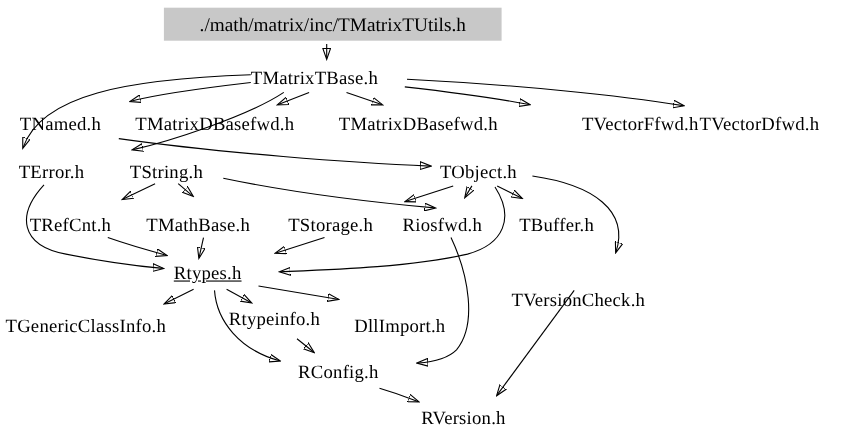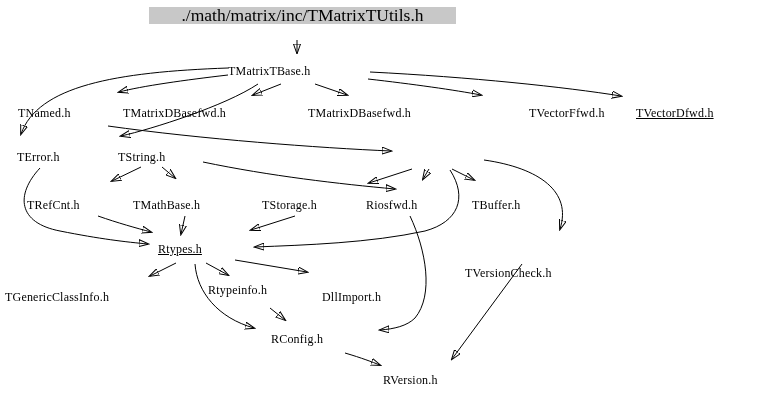--- a/index.html
+++ b/index.html
@@ -7,31 +7,31 @@
     position:relative;
     width:779px;height:406px;
     background:#ffffff;
     font-family:"Liberation Serif","DejaVu Serif",serif;
     overflow:hidden;
   }
   #edges{position:absolute;left:0;top:0;width:779px;height:406px;}
   #edges path{fill:none;stroke:#000;stroke-width:1;}
   .node{
     position:absolute;
-    font-size:12px;
+    font-size:17px;
     line-height:18px;
     color:#000;
     white-space:nowrap;
     letter-spacing:0.2px;
     cursor:pointer;
   }
   .root-box{
     position:absolute;
     left:149px;top:7px;
-    width:307px;height:17px;
+    width:307px;height:30px;
     background:#c8c8c8;
     display:flex;align-items:center;justify-content:center;
     font-size:17.5px;color:#000;white-space:nowrap;
   }
 </style>
 </head>
 <body>
 
 <div id="canvas">
 
@@ -74,23 +74,24 @@
 
   <div class="root-box">
     <span>./math/matrix/inc/TMatrixTUtils.h</span>
   </div>
 
   <div class="node" style="left:228px;top:62px;">TMatrixTBase.h</div>
   <div class="node" style="left:18px;top:104px;">TNamed.h</div>
   <div class="node" style="left:123px;top:104px;">TMatrixDBasefwd.h</div>
   <div class="node" style="left:308px;top:104px;">TMatrixDBasefwd.h</div>
   <div class="node" style="left:497px;top:104px;margin-left:32px;">TVectorFfwd.h</div>
-  <div class="node" style="left:636px;top:104px;text-decoration:underline;">TVectorDfwd.h</div>
+  <div class="node" style="left:636px;top:104px;">TVectorDfwd.h</div>
   <div class="node" style="left:17px;top:148px;">TError.h</div>
   <div class="node" style="left:118px;top:148px;">TString.h</div>
+  <div class="node" style="left:400px;top:148px;">TObject.h</div>
   <div class="node" style="left:27px;top:196px;">TRefCnt.h</div>
   <div class="node" style="left:133px;top:196px;">TMathBase.h</div>
   <div class="node" style="left:262px;top:196px;">TStorage.h</div>
   <div class="node" style="left:366px;top:196px;">Riosfwd.h</div>
   <div class="node" style="left:472px;top:196px;">TBuffer.h</div>
   <div class="node" style="left:158px;top:240px;text-decoration:underline;">Rtypes.h</div>
   <div class="node" style="left:465px;top:240px;margin-top:24px;">TVersionCheck.h</div>
   <div class="node" style="left:5px;top:288px;">TGenericClassInfo.h</div>
   <div class="node" style="left:208px;top:281px;">Rtypeinfo.h</div>
   <div class="node" style="left:322px;top:288px;">DllImport.h</div>

